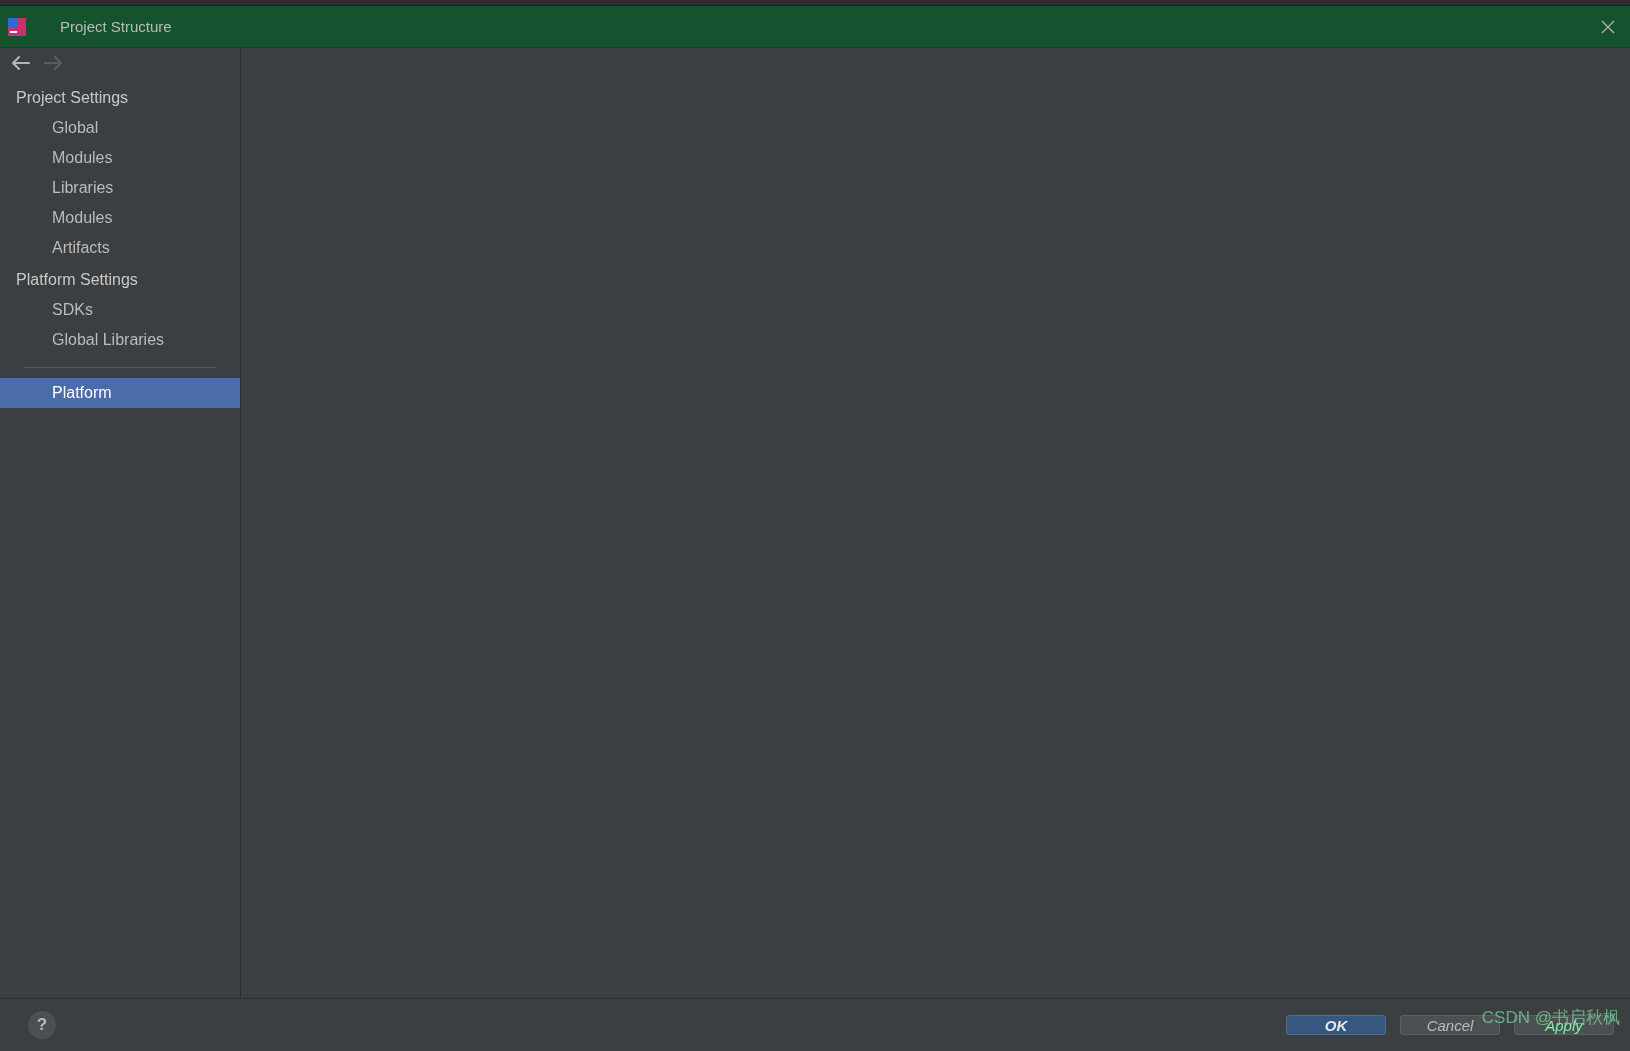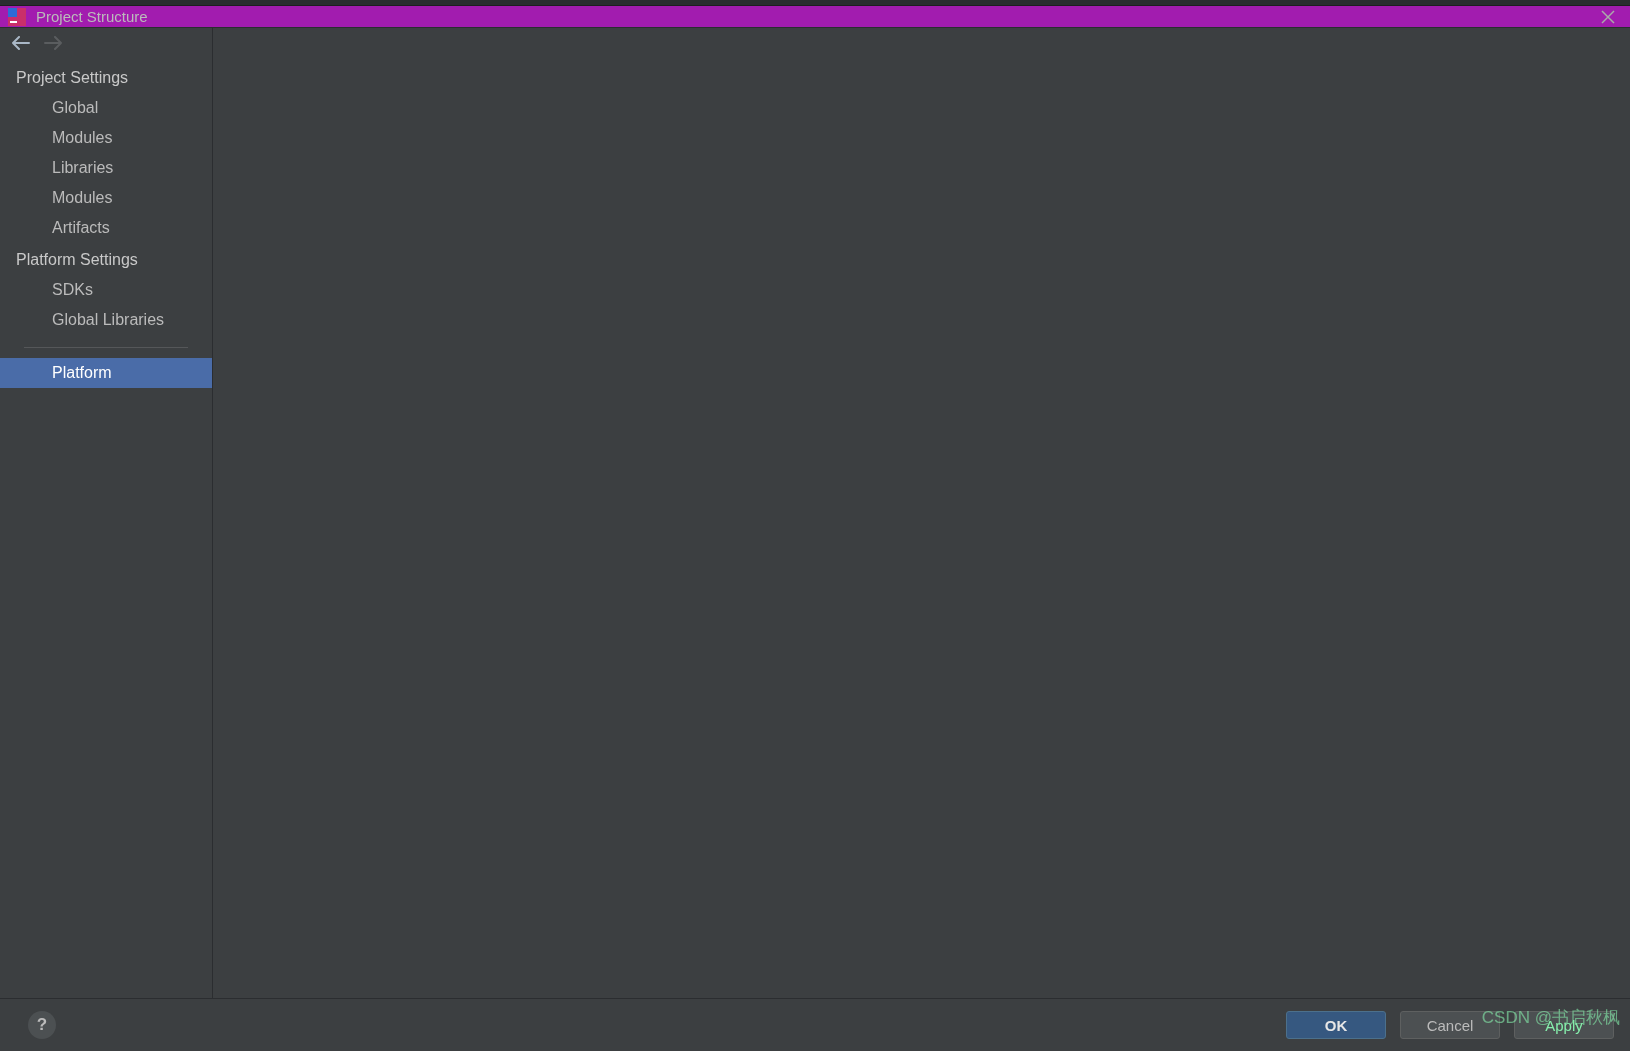--- a/index.html
+++ b/index.html
@@ -16,26 +16,27 @@
       overflow: hidden;
       display: flex;
       flex-direction: column;
     }
     .top-bar-stub {
       height: 6px;
       background: #2b2d30;
       border-bottom: 1px solid #1e1f22;
     }
     .title-bar {
-      height: 22px;
-      background: #a21caf;
+      height: 42px;
+      background: #14532d;
       display: flex;
       align-items: center;
       padding: 0 8px;
       border-bottom: 1px solid #2b2d30;
+      gap: 24px;
     }
     .app-icon {
       width: 18px;
       height: 18px;
       margin-right: 10px;
       display: flex;
       align-items: center;
       justify-content: center;
     }
     .title-text {
@@ -51,21 +52,21 @@
       justify-content: center;
       cursor: pointer;
       color: #aaaaaa;
     }
     .body-area {
       flex: 1;
       display: flex;
       overflow: hidden;
     }
     .sidebar {
-      width: 213px;
+      width: 241px;
       background: #3c3f41;
       border-right: 1px solid #2b2d30;
       display: flex;
       flex-direction: column;
     }
     .nav-arrows {
       height: 33px;
       display: flex;
       align-items: center;
       padding: 0 12px;
@@ -125,33 +126,34 @@
       color: #bbbbbb;
       font-size: 17px;
       font-weight: bold;
       cursor: pointer;
       margin-left: 12px;
     }
     .footer-spacer {
       flex: 1;
     }
     .btn {
-      height: 28px;
+      height: 20px;
       min-width: 100px;
       padding: 0 18px;
       border-radius: 3px;
       border: 1px solid #5e6060;
       background: #4c5052;
       color: #bbbbbb;
       font-size: 15px;
       cursor: pointer;
       margin-left: 14px;
       display: flex;
       align-items: center;
       justify-content: center;
+      font-style: italic;
     }
     .btn.primary {
       background: #365880;
       border-color: #4c708c;
       color: #e6e6e6;
       font-weight: 600;
     }
     .btn.disabled {
       color: #86efac;
       cursor: default;

